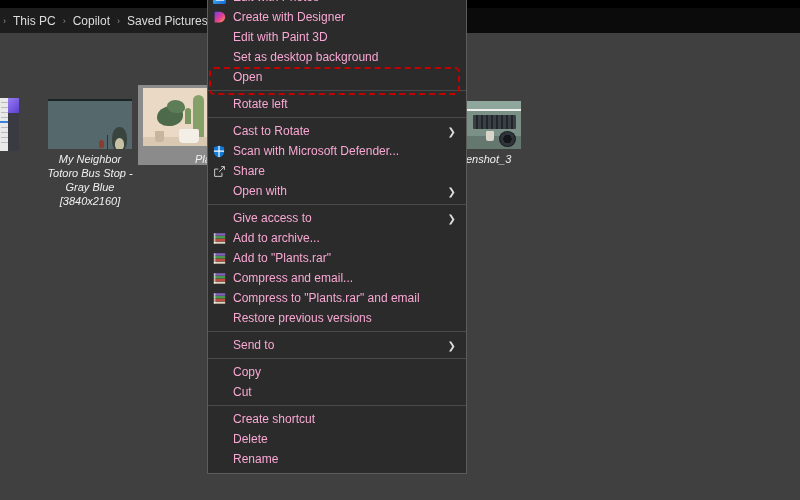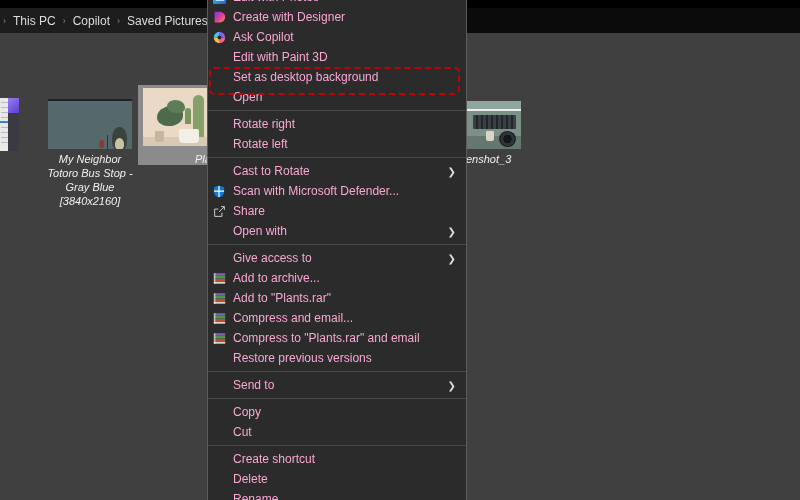--- a/index.html
+++ b/index.html
@@ -162,48 +162,32 @@
                   <stop offset=".55" stop-color="#e4418c"></stop>
                   <stop offset="1" stop-color="#ff9b52"></stop>
                 </linearGradient>
               </defs>
               <path d="M2 1h6.5A6.5 6.5 0 0 1 8.5 14H2z" fill="url(#gd)"></path>
             </svg>
           </span>
           <span class="mi-label">Create with Designer</span>
         </div>
         <div class="menu-item">
-          <span class="mi-icon">
-            <svg width="13" height="13" viewBox="0 0 16 16">
-              <path d="M8 1a7 7 0 0 1 7 7H8z" fill="#8a5cf5"></path>
-              <path d="M15 8a7 7 0 0 1-7 7V8z" fill="#f06292"></path>
-              <path d="M8 15a7 7 0 0 1-7-7h7z" fill="#ffb74d"></path>
-              <path d="M1 8a7 7 0 0 1 7-7v7z" fill="#3ec6f0"></path>
-              <circle cx="8" cy="8" r="2.4" fill="#2b2b2b"></circle>
-            </svg>
-          </span>
-          <span class="mi-label">Ask Copilot</span>
-        </div>
-        <div class="menu-item">
           <span class="mi-icon"></span>
           <span class="mi-label">Edit with Paint 3D</span>
         </div>
         <div class="menu-item">
           <span class="mi-icon"></span>
           <span class="mi-label">Set as desktop background</span>
         </div>
         <div class="menu-item">
           <span class="mi-icon"></span>
           <span class="mi-label">Open</span>
         </div>
         <div class="menu-separator"></div>
-        <div class="menu-item">
-          <span class="mi-icon"></span>
-          <span class="mi-label">Rotate right</span>
-        </div>
         <div class="menu-item">
           <span class="mi-icon"></span>
           <span class="mi-label">Rotate left</span>
         </div>
         <div class="menu-separator"></div>
         <div class="menu-item">
           <span class="mi-icon"></span>
           <span class="mi-label">Cast to Rotate</span>
           <span class="mi-arrow">❯</span>
         </div>

